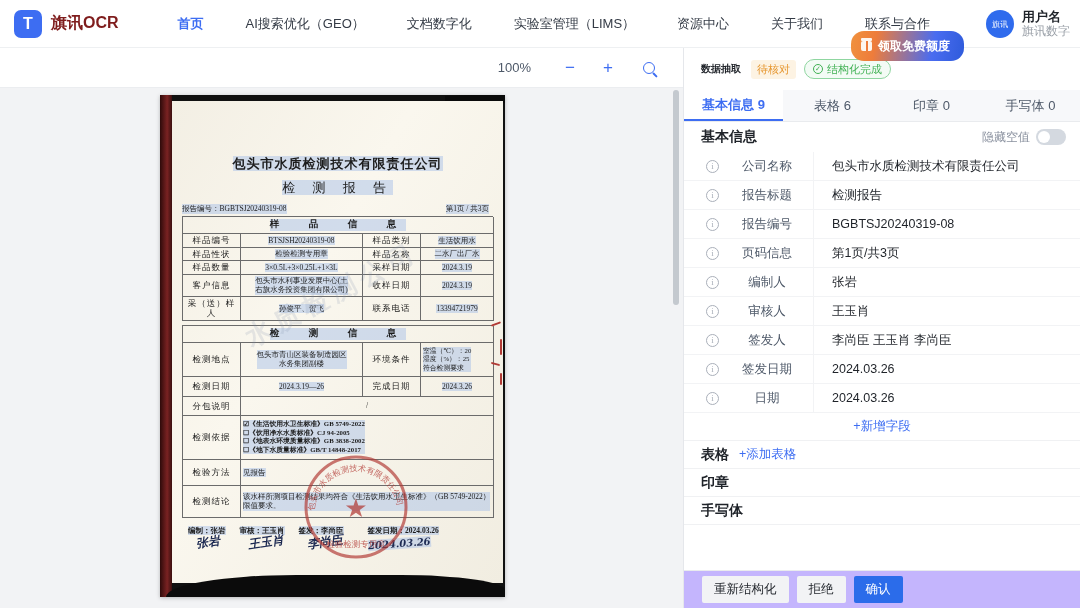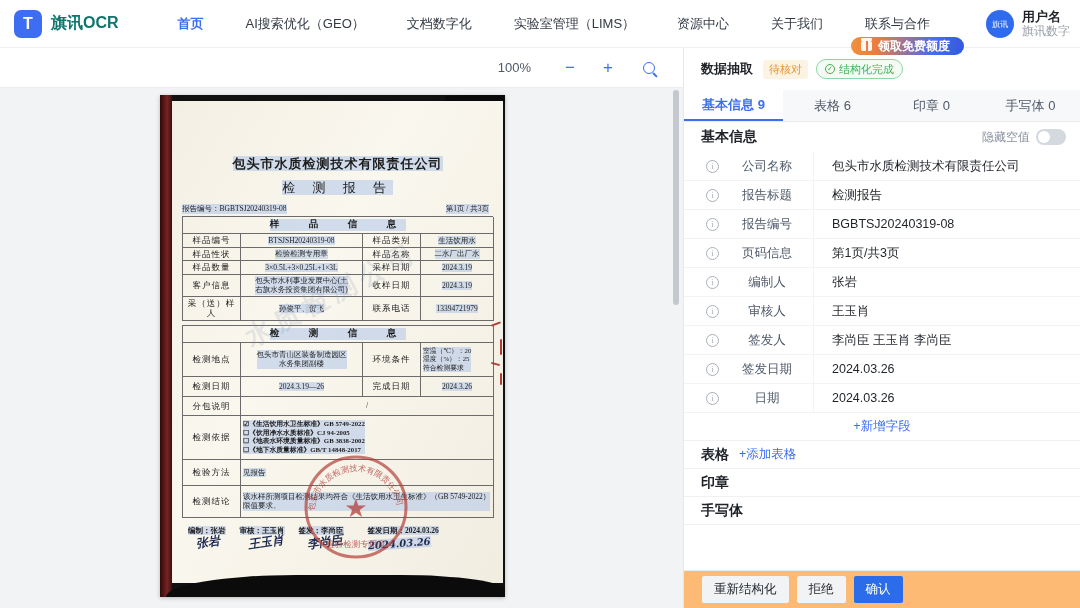--- a/index.html
+++ b/index.html
@@ -5,25 +5,25 @@
   * { margin:0; padding:0; box-sizing:border-box; }
   html,body { width:1080px; height:608px; overflow:hidden; background:#f2f3f5;
               font-family:"Liberation Sans","DejaVu Sans",sans-serif; }
 
   
   .topnav { position:absolute; left:0; top:0; width:1080px; height:48px; background:#fff;
             border-bottom:1px solid #eef0f2; display:flex; align-items:center; z-index:30; }
   .logo-sq { width:28px; height:28px; border-radius:7px; background:#3D6DF2; color:#fff;
              font-weight:bold; font-size:16px; display:flex; align-items:center; justify-content:center;
              margin-left:14px; }
-  .brand { font-size:16px; font-weight:bold; color:#0f766e; margin-left:9px; margin-right:38px; }
+  .brand { font-size:16px; font-weight:bold; color:#7f1d1d; margin-left:9px; margin-right:38px; }
   .nav-item { font-size:13px; color:#333a45; margin:0 21px; cursor:pointer; white-space:nowrap; }
   .nav-item.active { color:#3D6DF2; font-weight:bold; }
   .nav-right { position:absolute; right:0; top:0; height:48px; display:flex; align-items:center; }
-  .cta-pill { height:18px; border-radius:13px; padding:0 14px 0 10px; display:flex; align-items:center;
+  .cta-pill { height:30px; border-radius:13px; padding:0 14px 0 10px; display:flex; align-items:center;
               background:linear-gradient(100deg,#f0923e 0%,#ee7c3b 22%,#4a6cf0 72%,#2e5bdb 100%);
               color:#fff; font-size:12px; font-weight:bold; cursor:pointer;margin-top:44px; }
   .gift-ico { width:11px; height:10px; background:#fff; border-radius:2px; position:relative; margin-right:6px; opacity:.92; }
   .gift-ico:before { content:""; position:absolute; left:4.5px; top:0; width:2px; height:10px; background:#ee7c3b; }
   .gift-ico:after { content:""; position:absolute; left:0; top:-3px; width:11px; height:2.5px; background:#fff; border-radius:1px; }
   .avatar { width:28px; height:28px; border-radius:50%; background:#2f6bed; color:#fff; font-size:8px;
             display:flex; align-items:center; justify-content:center; margin:0 8px 0 22px; }
   .userbox { margin-right:10px; line-height:1.15; }
   .username { font-size:13px; color:#1f2329; font-weight:bold; }
   .userorg { font-size:12px; color:#9aa0a8; }
@@ -72,21 +72,21 @@
               font-family:"DejaVu Serif",serif; font-style:italic; transform:rotate(-8deg); white-space:nowrap; }
   .hand-date { font-size:10px; color:#1d2a52; font-family:"DejaVu Serif",serif; font-style:italic;
                transform:rotate(-4deg); display:inline-block; margin-top:2px; }
   .stamp { position:absolute; left:128px; top:350px; z-index:7; opacity:.85; }
   .red-mark { position:absolute; background:#b23a35; border-radius:1px; z-index:8; }
 
   
   .right-panel { position:absolute; left:683px; top:48px; width:397px; height:560px; background:#fff;
                  border-left:1px solid #e5e7eb; }
   .rp-head { height:42px; display:flex; align-items:center; padding-left:17px; }
-  .rp-title { font-size:13px; font-weight:bold; color:#1f2329; margin-right:10px; }
+  .rp-title { font-size:10px; font-weight:bold; color:#1f2329; margin-right:10px; }
   .badge-pending { font-size:11px; color:#e6962e; background:#fdf3e3; border-radius:3px; padding:2px 6px; margin-right:8px; }
   .badge-done { font-size:11px; color:#41b154; border:1px solid #8fd6a0; background:#f3fbf5;
                 border-radius:10px; padding:1.5px 8px; display:flex; align-items:center; }
   .chk-circ { width:10px; height:10px; border:1px solid #41b154; border-radius:50%; display:inline-flex;
               align-items:center; justify-content:center; font-size:7px; margin-right:4px; }
   .tabs { display:flex; height:32px; background:#f7f8fa; border-bottom:1px solid #e9ebee; }
   .tab { flex:1; display:flex; align-items:center; justify-content:center; font-size:13px; color:#4e5969; cursor:pointer; }
   .tab.active { background:#fff; color:#3D6DF2; font-weight:bold; border-bottom:2px solid #3D6DF2; }
   .sec-head { height:30px; display:flex; align-items:center; padding:0 14px 0 17px; }
   .sec-title { font-size:14px; font-weight:bold; color:#1f2329; }
@@ -100,21 +100,21 @@
               font-family:"Liberation Serif",serif; flex:none; cursor:pointer; }
   .flabel { width:72px; color:#4e5969; text-align:center; flex:none; }
   .fdiv { width:1px; height:29px; background:#f2f3f5; margin:0 0 0 10px; flex:none; }
   .fvalue { color:#1f2329; padding-left:18px; white-space:nowrap; overflow:hidden; }
   .add-field { height:28px; display:flex; align-items:center; justify-content:center; font-size:12.5px;
                color:#3D6DF2; cursor:pointer; border-bottom:1px solid #f0f1f3; }
   .group-row { height:28px; display:flex; align-items:center; padding-left:17px; border-bottom:1px solid #f0f1f3; }
   .group-title { font-size:14px; font-weight:bold; color:#1f2329; margin-right:10px; }
   .link { font-size:12.5px; color:#3D6DF2; cursor:pointer; }
   .rp-footer { position:absolute; left:0; bottom:0; width:397px; height:38px; border-top:1px solid #e9ebee;
-               display:flex; align-items:center; padding-left:10px; background:#fdba74; }
+               display:flex; align-items:center; padding-left:10px; background:#c4b5fd; }
   .btn { font-size:12.5px; border-radius:2px; padding:5px 12px; margin-left:8px; cursor:pointer; border:none; }
   .btn.gray { background:#f2f3f5; color:#1f2329; }
   .btn.primary { background:#2b6cea; color:#fff; }
 </style>
 </head>
 <body>
 
 <div class="topnav">
   <div class="logo-sq">
       <span>T</span>

